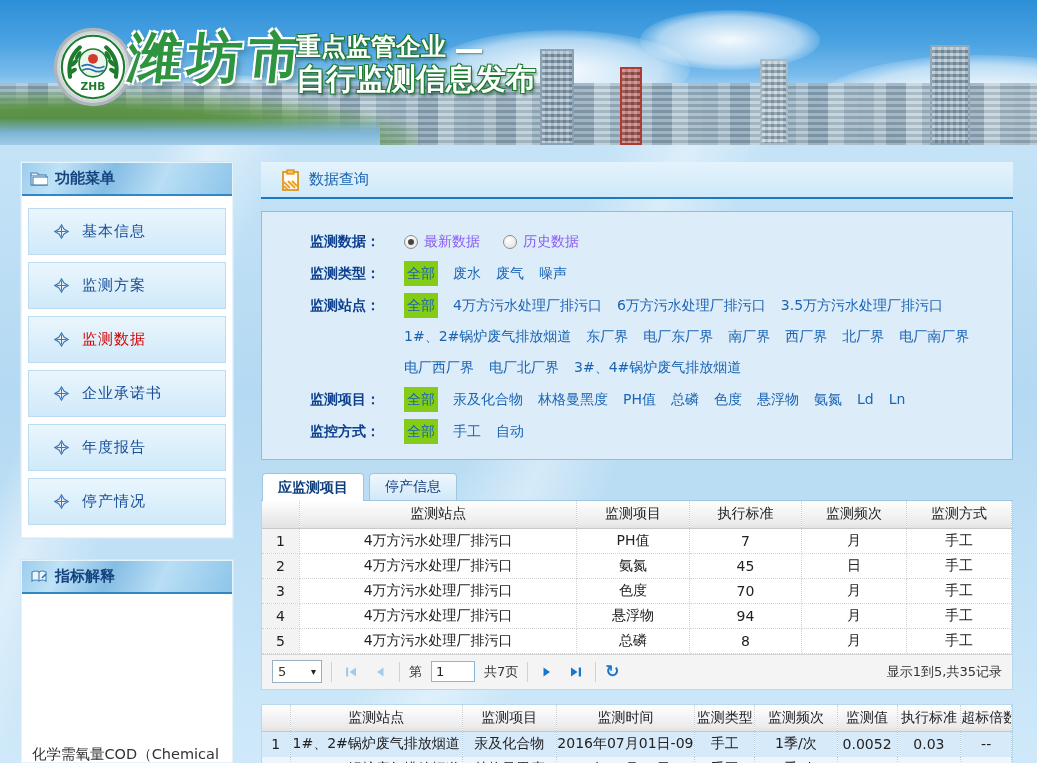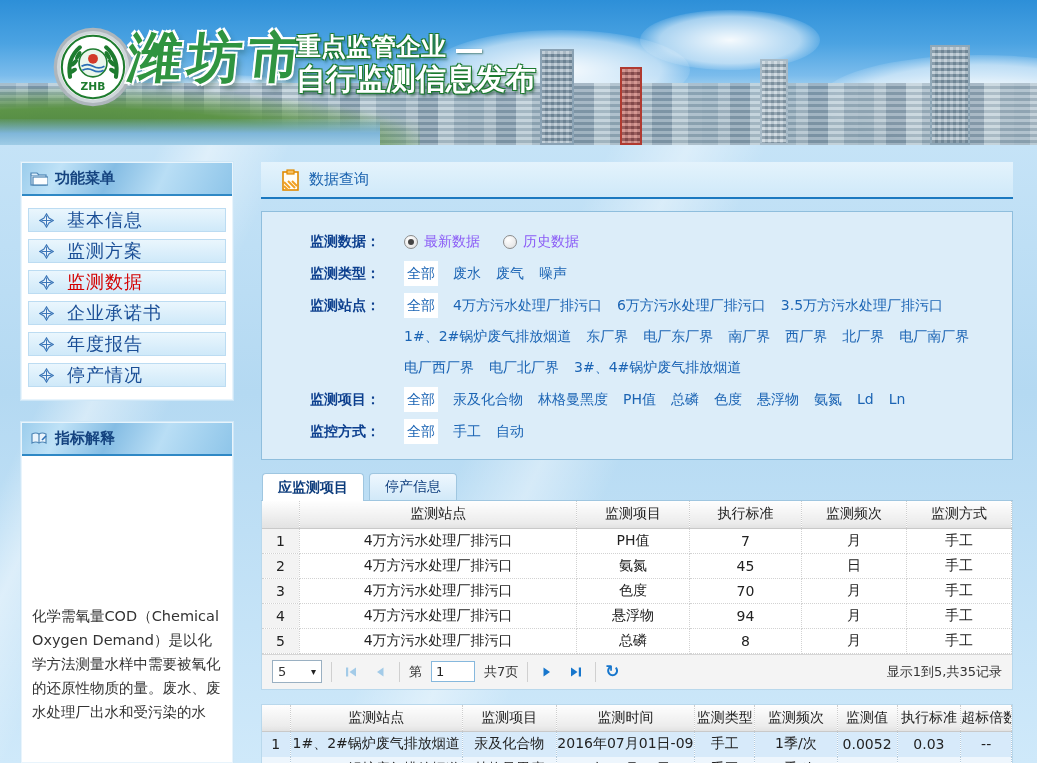--- a/index.html
+++ b/index.html
@@ -54,40 +54,40 @@
       linear-gradient(180deg,#c5e3f7 0%,#b4d9f2 40%,#cfe9fa 100%);
     display:flex; gap:28px; }
 
   
   .sidebar { width:212px; flex:none; display:flex; flex-direction:column; gap:22px;border-radius:29px; }
   .panel { background:#fff; border:1px solid #e8f4fc; box-shadow:0 0 0 1px #cfe7f7; }
   .panel-hd { height:33px; display:flex; align-items:center; gap:7px; padding:0 8px;
     background:linear-gradient(115deg,#9ccdec 0%,#bfe2f7 18%,#85bde4 42%,#b9def5 66%,#8ec5e9 100%);
     border-bottom:2px solid #2f88c5; color:#14437f; font-weight:bold; font-size:15px; }
   .menu { padding:12px 6px; display:flex; flex-direction:column; gap:7px; }
-  .menu-item { height:24px; flex:none; display:flex; align-items:center; gap:13px; padding:0 8px 0 10px;
+  .menu-item { height:47px; flex:none; display:flex; align-items:center; gap:13px; padding:0 8px 0 25px;
     background:linear-gradient(180deg,#eaf6fd,#cfe9f9); border:1px solid #bcdcf2; cursor:pointer;
-    color:#1a4e96; font-size:18px; }
+    color:#1a4e96; font-size:15px; }
   .menu-item .label { letter-spacing:1px; }
   .menu-item.active .label { color:#d40000; }
   .panel-ind { flex:1; overflow:hidden; }
   .ind-body { height:264px; overflow:hidden; padding:0 10px; background:#fff; }
   .ind-body p { margin-top:148px; font-size:14.5px; line-height:24px; color:#333; }
 
   
   .main { flex:1; display:flex; flex-direction:column; }
   .main-hd { height:37px; flex:none; display:flex; align-items:center; gap:9px; padding:0 20px;
     background:linear-gradient(180deg,#e4f3fc 0%,#cfe9f9 100%); border-bottom:2px solid #1b79c0;
     color:#1861ae; font-size:15px; }
   .query-box { margin-top:12px; background:#dcedf9; border:1px solid #8fbedd; padding:10px 14px 8px 40px; }
   .q-row { display:flex; margin:7px 8px; font-size:14px; line-height:25px; }
   .q-label { width:94px; flex:none; font-weight:bold; color:#0c3f8e; }
   .q-opts { flex:1; display:flex; flex-wrap:wrap; column-gap:15px; row-gap:6px; align-items:center; }
   .q-link { color:#1b64b4; cursor:pointer; text-decoration:none; white-space:nowrap; }
-  .q-link.sel { background:#ffffff; padding:0 3px; }
+  .q-link.sel { background:#84cc16; padding:0 3px; }
   .radio-opt { display:flex; align-items:center; gap:6px; color:#8b5cf6; cursor:pointer; margin-right:8px;justify-content:center; }
   .radio { width:14px; height:14px; border-radius:50%; border:1px solid #8b8b8b;
     background:radial-gradient(circle at 35% 30%, #fff 0%, #e8e8e8 70%, #cfcfcf 100%); position:relative; }
   .radio.checked::after { content:""; position:absolute; left:3px; top:3px; width:6px; height:6px; border-radius:50%; background:#444; }
 
   .tabstrip { margin-top:13px; display:flex; gap:5px; padding-left:1px; position:relative; height:28px; flex:none; }
   .tabstrip::after { content:""; position:absolute; left:0; right:0; bottom:0; height:1px; background:#9fc6e0; }
   .tab { padding:0 15px; line-height:25px; border:1px solid #9fc6e0; border-bottom:none; border-radius:4px 4px 0 0;
     background:linear-gradient(180deg,#eef7fe,#d0e8f8); color:#0d3c7c; font-size:14px; cursor:pointer; position:relative; }
   .tab.active { background:#fff; font-weight:bold; z-index:2; line-height:27px; }

